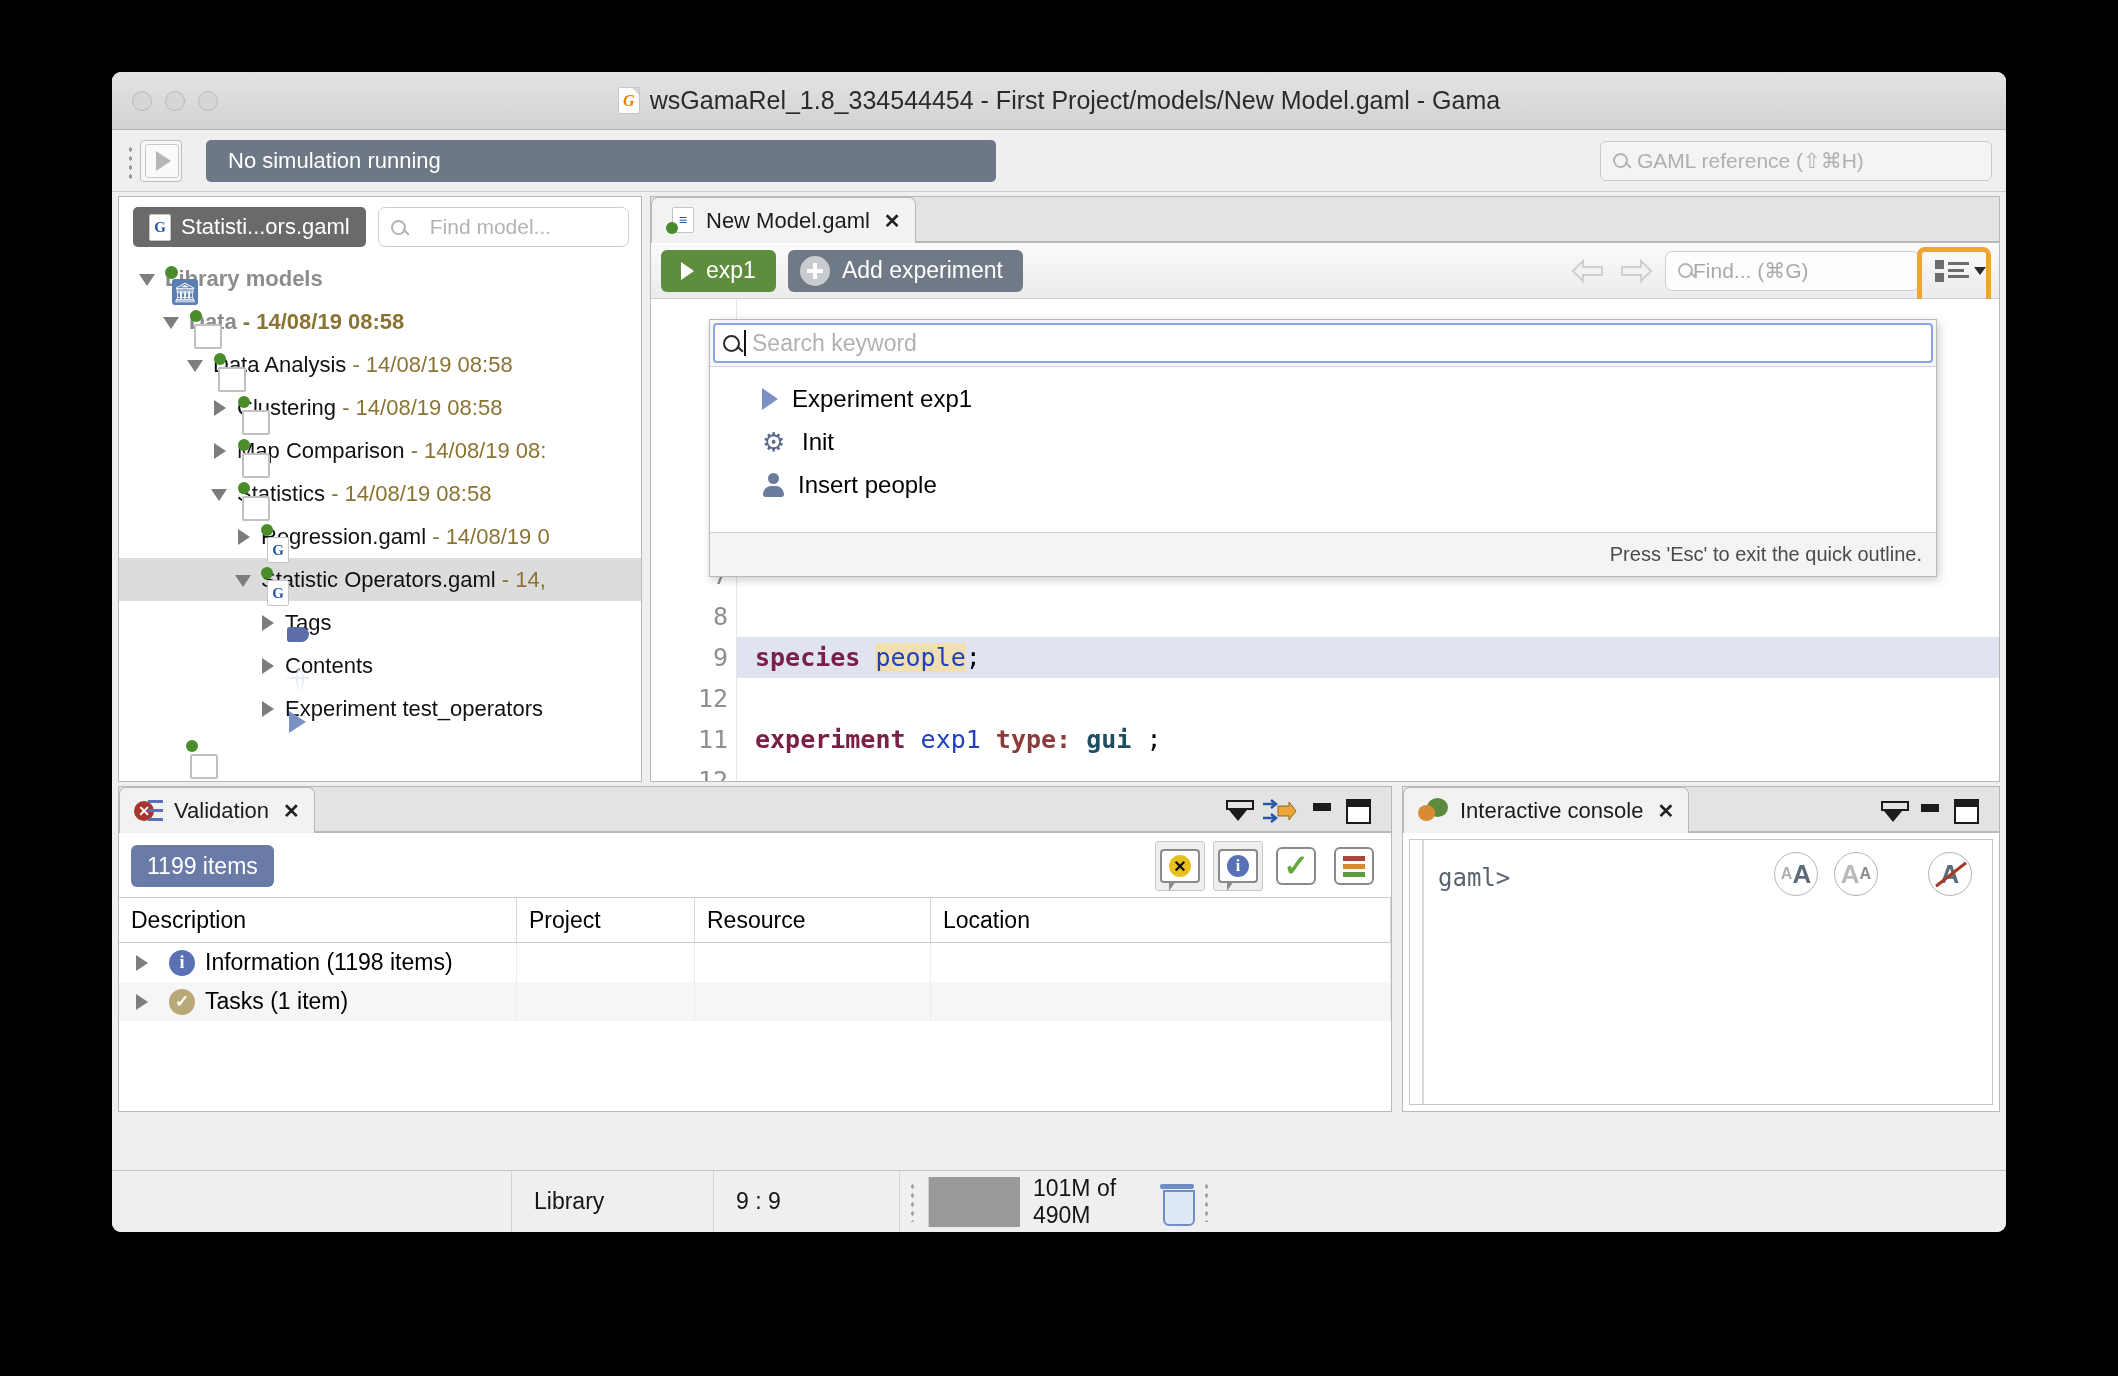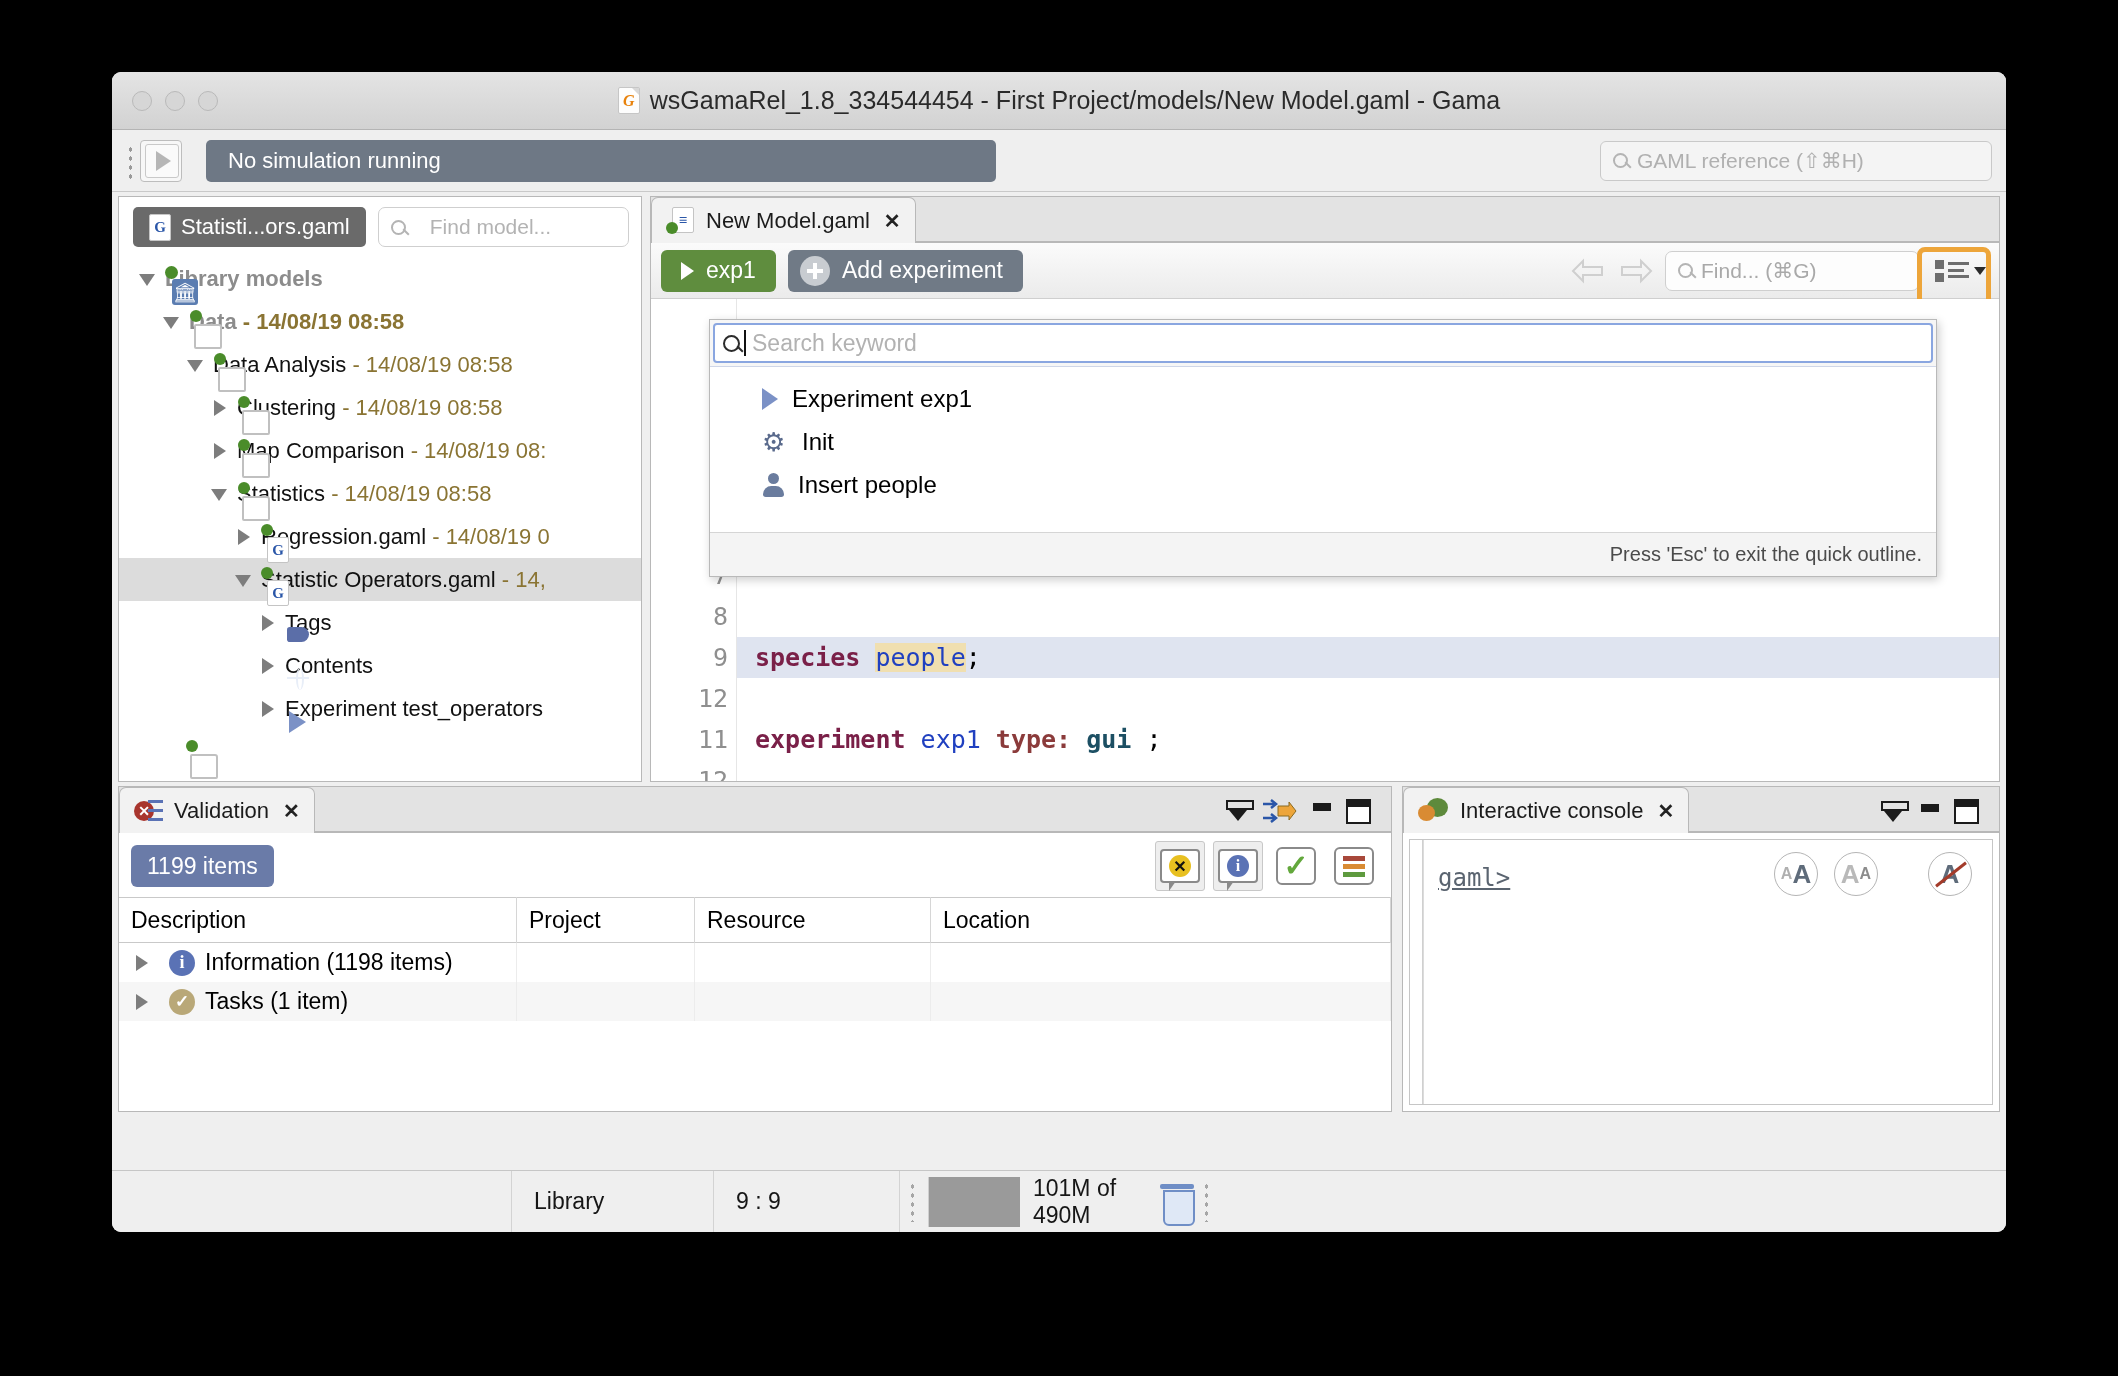--- a/index.html
+++ b/index.html
@@ -203,21 +203,21 @@
     background:#707a86; color:#fff; border-radius:6px; height:42px; padding:0 20px 0 12px;
     display:flex; align-items:center; gap:12px; font-size:23px;
   }
   .pluscirc{width:30px;height:30px;border-radius:50%;background:#c8ccd1;position:relative;}
   .pluscirc::before{content:"";position:absolute;left:7px;top:13px;width:16px;height:4px;background:#fff;}
   .pluscirc::after{content:"";position:absolute;left:13px;top:7px;width:4px;height:16px;background:#fff;}
   .nav-arrows{ margin-left:auto; display:flex; gap:14px; align-items:center;}
   .navleft,.navright{width:34px;height:26px;position:relative;}
   .find-box{
     width:254px;height:40px;border:1px solid #cfcfcf;border-radius:7px;background:#fdfdfd;
-    display:flex;align-items:center;gap:8px;padding:0 12px;color:#a9a9a9;font-size:21px;
+    display:flex;align-items:center;padding:0 12px;color:#a9a9a9;font-size:21px;
   }
   .outline-btn{
     width:58px;height:42px; display:flex;align-items:center;justify-content:center;gap:5px;
   }
   .olines{ width:34px;height:26px; position:relative;}
   .olines i{position:absolute;display:block;}
   .olines .sqr{width:9px;height:9px;background:#6d6d6d;}
   .olines .ln{height:3px;background:#6d6d6d;}
   .caretdown{width:0;height:0;border-style:solid;border-width:8px 6px 0 6px;border-color:#2b2b2b transparent transparent transparent;}
   .hl-box{
@@ -309,21 +309,21 @@
   .console-body{ flex:1; background:#fff; border:1px solid #c6c6c6; margin:6px; position:relative;
                  display:flex;}
   .cons-icons{ position:absolute; right:20px; top:12px; display:flex; gap:16px; align-items:center;}
   .acirc{ width:44px;height:44px;border-radius:50%;border:1.5px solid #b5b5b5;
           display:flex;align-items:center;justify-content:center;position:relative;color:#5e6b7a;}
   .acirc .big{font-size:26px;font-weight:bold;}
   .acirc .small{font-size:16px;font-weight:bold;color:#b0b0b0;}
   .slash{position:absolute;left:3px;top:20px;width:38px;height:3px;background:#a33b2a;transform:rotate(-38deg);}
   .cons-gutter{width:14px;background:#fff;border-right:1px solid #dcdcdc;
      box-shadow: inset -3px 0 0 -2px #d0d0d0;}
-  .prompt{ padding:24px 0 0 14px; font-family:"DejaVu Sans Mono", monospace; font-size:24px; color:#5a6470;text-decoration:underline;}
+  .prompt{ padding:24px 0 0 14px; font-family:"DejaVu Sans Mono", monospace; font-size:24px; color:#5a6470;}
 
   
   .statusbar{
     height:62px; flex:0 0 62px; background:#efefef; border-top:1px solid #c6c6c6;
     display:flex; align-items:center; font-size:23px; color:#161616;
   }
   .sb-cell{ height:62px; display:flex;align-items:center; padding:0 22px; border-right:1px solid #d3d3d3;}
   .sb-spacer{ width:400px; border-right:1px solid #d3d3d3; height:62px;}
   .mem{
     margin-left:8px; width:216px; height:50px; background:#efefef;

